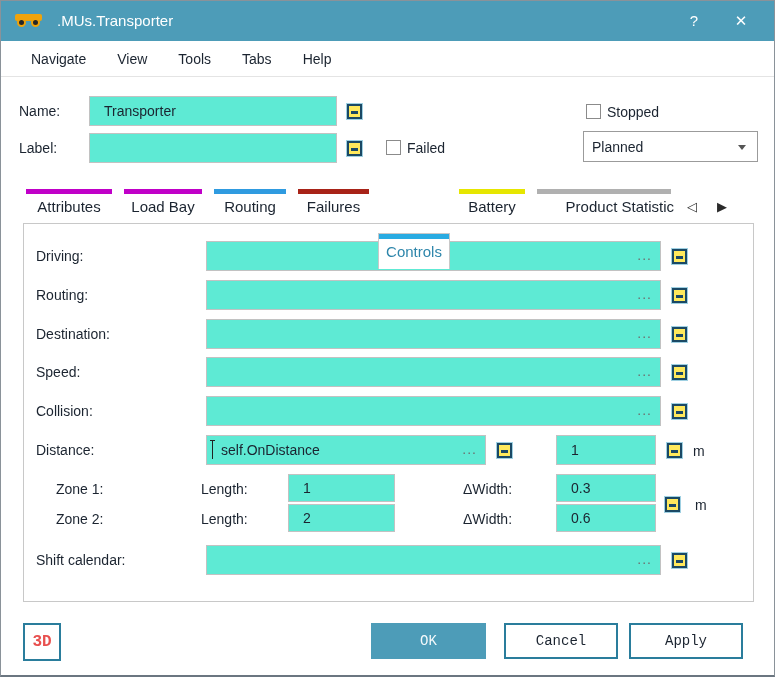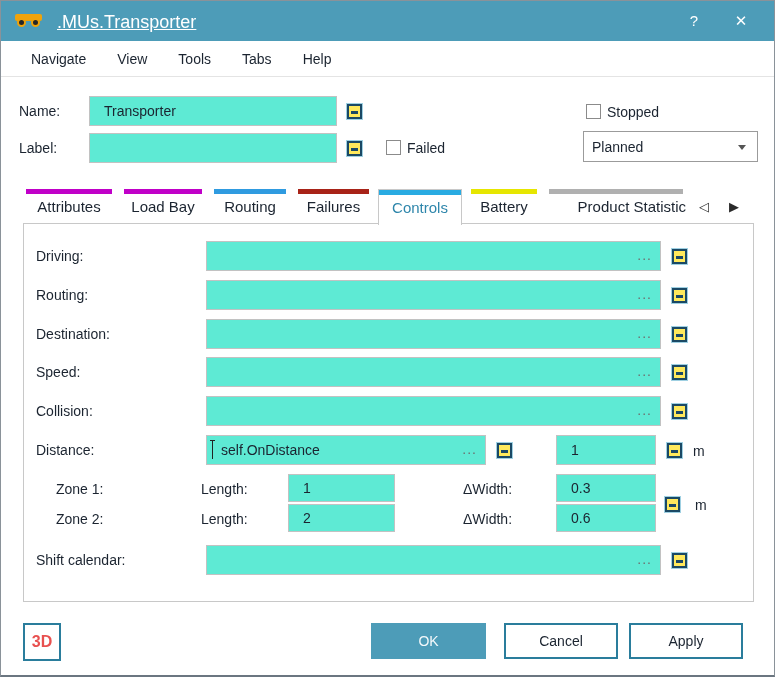--- a/index.html
+++ b/index.html
@@ -8,21 +8,21 @@
     position:relative; width:775px; height:677px; background:#ffffff;
     border:1px solid #8a9299; border-bottom:2px solid #6b7680; overflow:hidden;
     color:#1b2430; font-size:14px;
   }
   
   .titlebar { position:absolute; left:0; top:0; width:100%; height:40px; background:#4d9cb8; }
   .app-icon { position:absolute; left:14px; top:13px; width:27px; height:15px; }
   .app-icon .body { position:absolute; left:0; top:0; width:100%; height:7px; background:#f0a30a; border-radius:2px; }
   .app-icon .wheel { position:absolute; top:4px; width:9px; height:9px; background:#262626; border:2px solid #f0a30a; border-radius:50%; }
   .app-icon .wheel.l { left:2px; } .app-icon .wheel.r { right:2px; }
-  .title-text { position:absolute; left:56px; top:11px; color:#ffffff; font-size:18px;text-decoration:underline; }
+  .title-text { position:absolute; left:56px; top:11px; color:#ffffff; font-size:15px; }
   .tb-btn { position:absolute; top:9px; width:30px; height:22px; color:#ffffff; font-size:15px;
             text-align:center; line-height:22px; cursor:default; }
   .tb-help { right:65px; } .tb-close { right:18px; }
   
   .menubar { position:absolute; left:0; top:40px; width:100%; height:36px; background:#ffffff;
              border-bottom:1px solid #e4e4e4; display:flex; align-items:center; padding-left:30px; gap:31px; }
   .menu-item { font-size:14px; color:#1b2430; }
   
   .lbl { position:absolute; color:#1b2430; font-size:14px; }
   .input { position:absolute; background:#5eead4; border:1px solid #c2c2c2; font-size:14px;
@@ -45,21 +45,21 @@
   .tab.active .colorbar { left:0; right:0; }
   .tab-scroll { position:relative; padding-top:10px; font-size:13px; color:#2a2a2a; width:24px; text-align:center; }
   
   .groupbox { position:absolute; left:22px; top:222px; width:731px; height:379px;
               border:1px solid #c8c8c8; background:#fff; }
   .unit { position:absolute; color:#1b2430; font-size:14px; }
   .caret { position:absolute; left:5px; top:5px; width:1px; height:18px; background:#222; }
   .caret::before { content:""; position:absolute; left:-2px; top:-1px; width:5px; height:1px; background:#222; }
   
   .btn { position:absolute; display:flex; align-items:center; justify-content:center;
-         font-size:14px; background:#fff; border:2px solid #2a7d9c; color:#1b2430; }
+         font-size:14px; background:#fff; border:2px solid #2a7d9c; color:#1b2430;font-family:Liberation Mono, monospace; }
   .btn-ok { background:#4d9cb8; border:2px solid #4d9cb8; color:#f4f9fb; }
   .btn-3d { font-weight:bold; font-size:16px; color:#e8504f; border-width:2px; }
 </style>
 </head>
 <body>
 
 <div id="window">
 
   <div class="titlebar">
     <div class="app-icon">
@@ -109,21 +109,21 @@
       <span>Load Bay</span>
     </div>
     <div class="tab" style="width:78px;">
       <span class="colorbar" style="background: rgb(47, 155, 224);"></span>
       <span>Routing</span>
     </div>
     <div class="tab" style="width:77px;">
       <span class="colorbar" style="background: rgb(168, 35, 24);"></span>
       <span>Failures</span>
     </div>
-    <div class="tab active" style="width:84px;">
+    <div class="tab active" style="width:72px;margin-top:44px;">
       <span class="colorbar" style="background: rgb(41, 171, 226);"></span>
       <span>Controls</span>
     </div>
     <div class="tab" style="width:72px;">
       <span class="colorbar" style="background: rgb(230, 230, 0);"></span>
       <span>Battery</span>
     </div>
     <div class="tab" style="width:140px;text-align:right;">
       <span class="colorbar" style="background: rgb(176, 176, 176);"></span>
       <span>Product Statistic</span>

